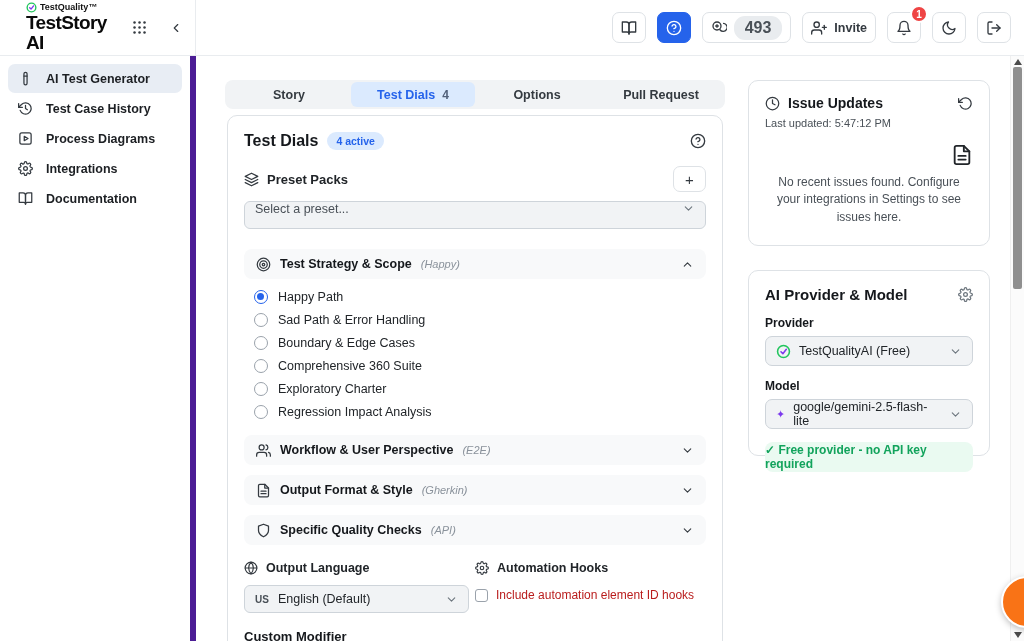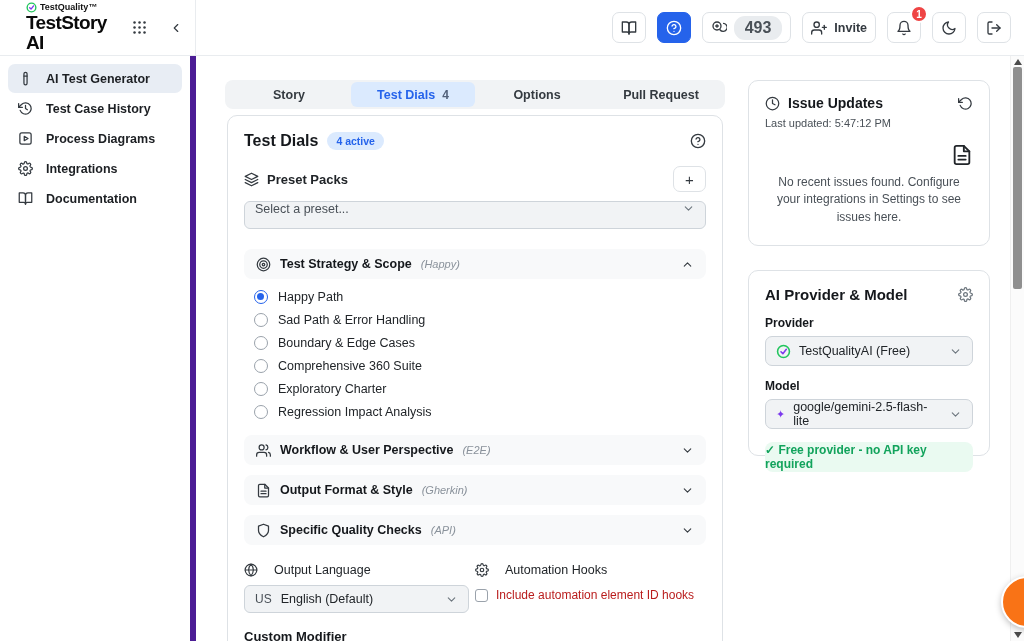--- a/index.html
+++ b/index.html
@@ -79,25 +79,25 @@
 
   .radio-group { padding:6px 0 4px 10px; }
   .radio-row { display:flex; align-items:center; gap:10px; height:23px; font-size:12.5px; color:#212529; cursor:pointer; }
   .radio { width:14px; height:14px; border-radius:50%; border:1.5px solid #9aa2ab; background:#fff; position:relative; flex:none; }
   .radio.checked { border-color:#2563eb; }
   .radio.checked::after { content:""; position:absolute; left:2px; top:2px; width:7px; height:7px;
                           border-radius:50%; background:#2563eb; }
 
   .bottom-row { margin-top:16px; display:flex; }
   .bcol { width:50%; }
-  .mini-label { display:flex; align-items:flex-end; gap:16px; font-size:12.5px; font-weight:400; height:16px; }
+  .mini-label { display:flex; align-items:flex-start; gap:8px; font-size:12.5px; font-weight:700; height:16px; }
   .lang-select { margin-top:8px; width:225px; height:28px; background:#f1f3f5; border:1px solid #ced4da;
                  border-radius:6px; display:flex; align-items:center; gap:9px; padding:0 10px;
                  font-size:12.5px; color:#212529; cursor:pointer; }
-  .lang-prefix { font-size:12px; font-weight:400; color:#495057; }
+  .lang-prefix { font-size:10px; font-weight:700; color:#495057; }
   .checkbox-row { margin-top:11px; display:flex; align-items:center; gap:8px; font-size:12px; color:#b91c1c; cursor:pointer; }
   .checkbox { width:13px; height:13px; border:1.5px solid #9aa2ab; border-radius:3px; background:#fff; flex:none; }
   .custom-mod { margin-top:16px; font-size:13px; font-weight:700; color:#15181c; }
 
   
   .rcard { position:absolute; background:#fff; border:1px solid #dee2e6; border-radius:10px; }
   .issue-card { left:748px; top:80px; width:242px; height:166px; padding:14px 16px; }
   .rtitle-row { display:flex; align-items:center; gap:8px; }
   .rtitle { font-size:14px; font-weight:800; color:#15181c; }
   .refresh-btn { margin-left:auto; background:none; border:none; color:#343a40; cursor:pointer; }

